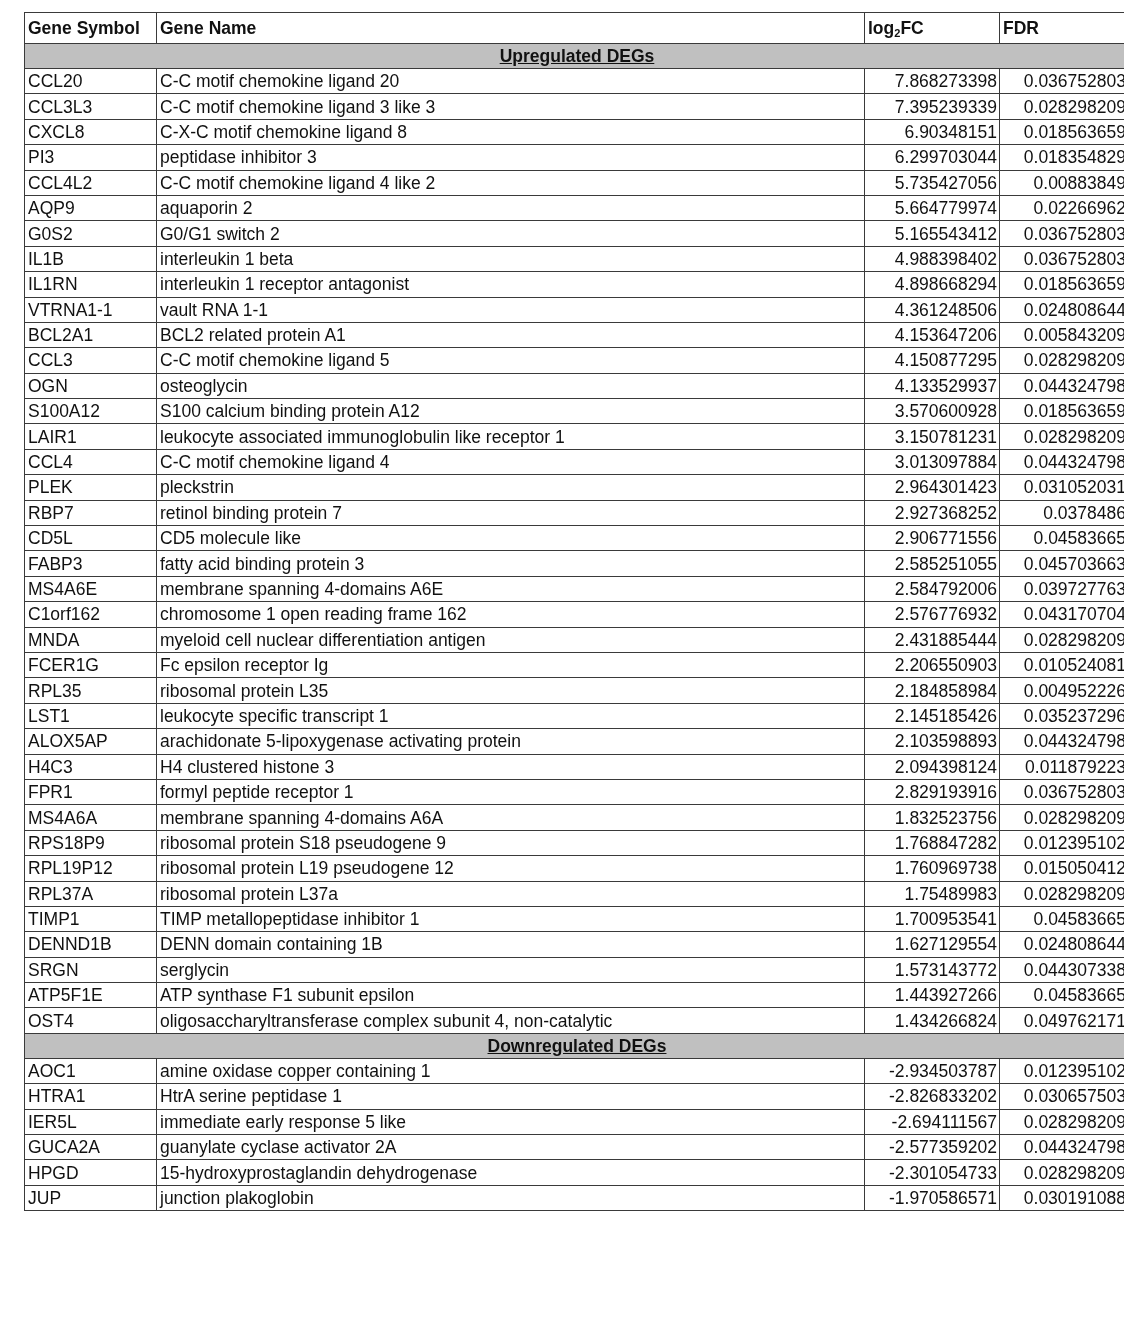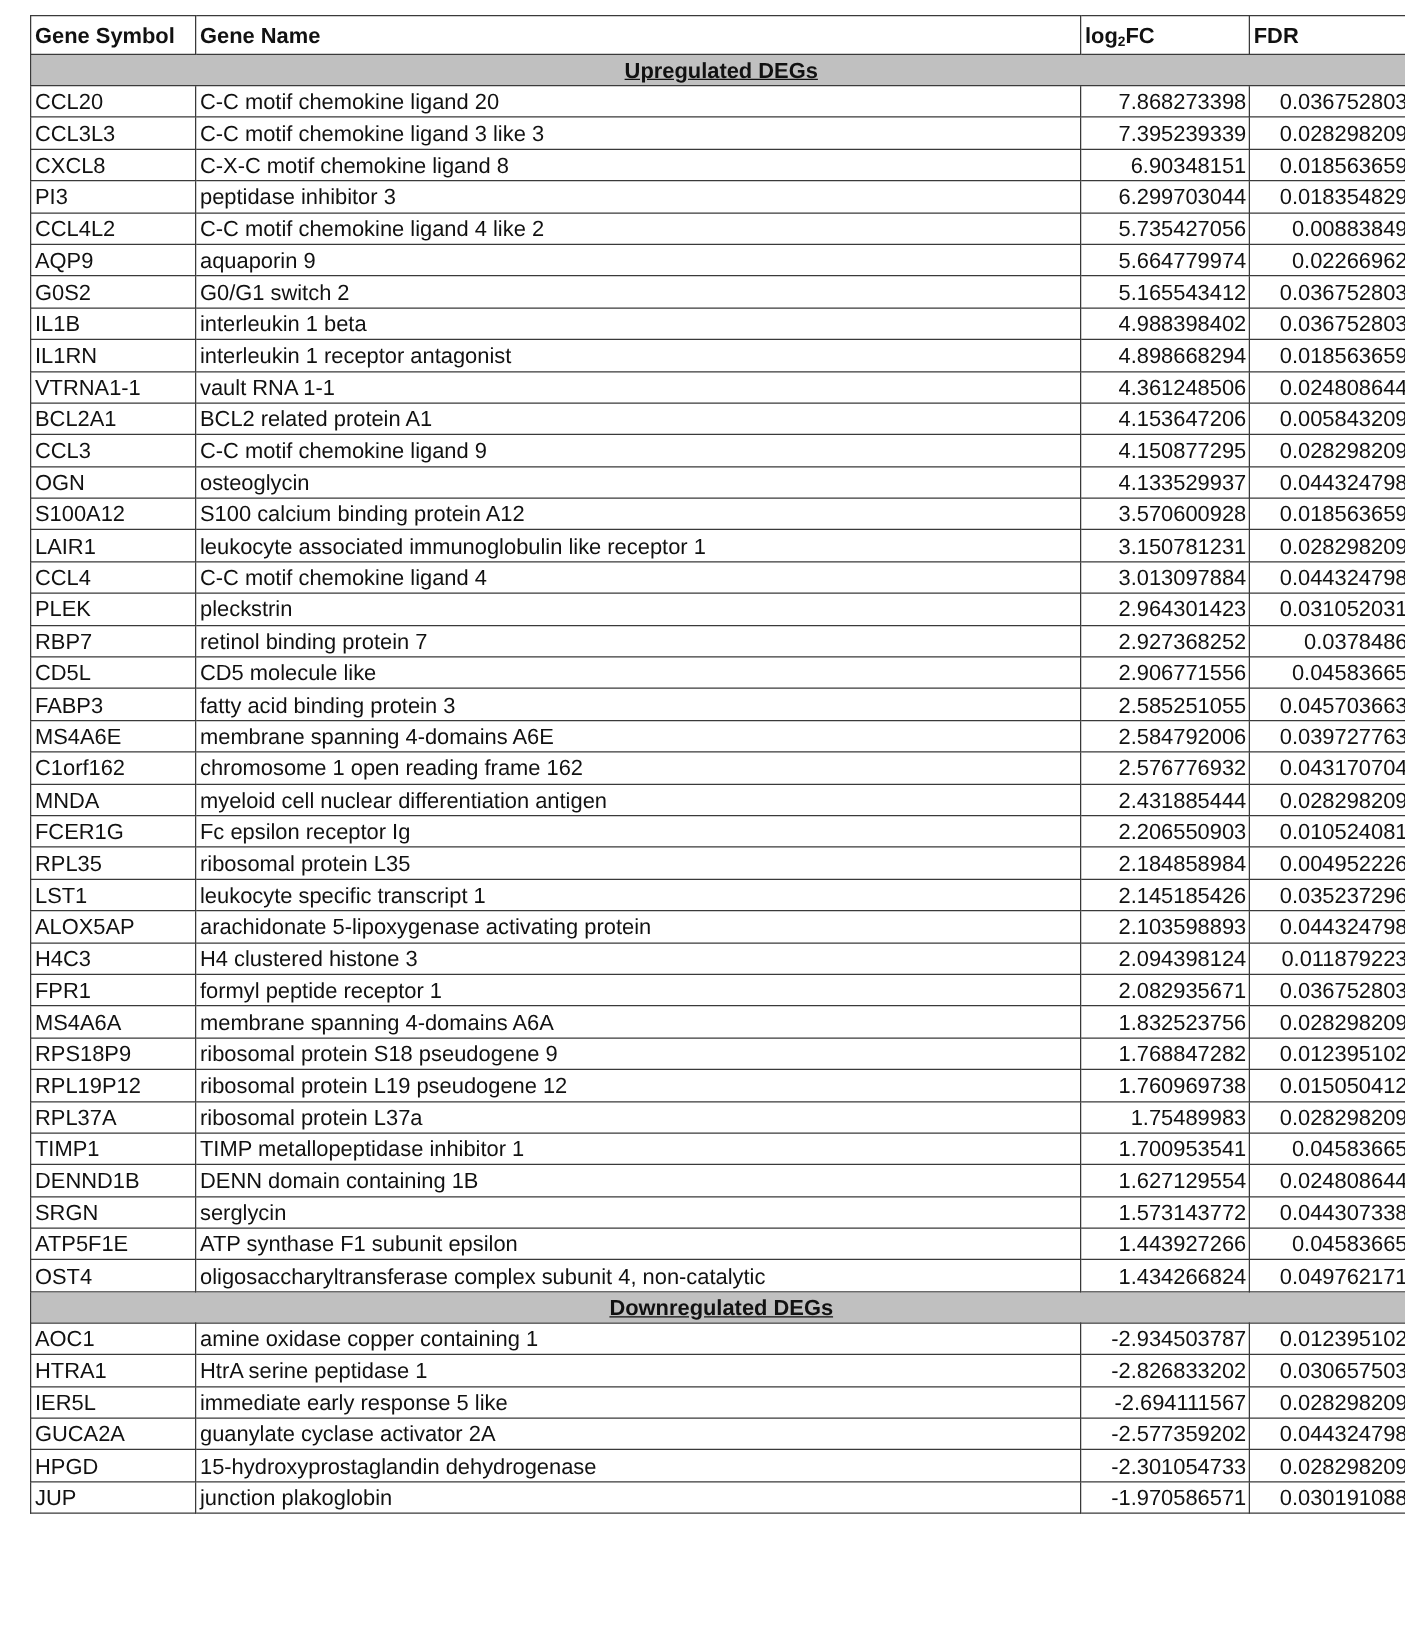--- a/index.html
+++ b/index.html
@@ -105,21 +105,21 @@
         <td class="num">0.018354829</td>
       </tr>
       <tr>
         <td>CCL4L2</td>
         <td>C-C motif chemokine ligand 4 like 2</td>
         <td class="num">5.735427056</td>
         <td class="num">0.00883849</td>
       </tr>
       <tr>
         <td>AQP9</td>
-        <td>aquaporin 9</td>
+        <td>aquaporin 2</td>
         <td class="num">5.664779974</td>
         <td class="num">0.02266962</td>
       </tr>
       <tr>
         <td>G0S2</td>
         <td>G0/G1 switch 2</td>
         <td class="num">5.165543412</td>
         <td class="num">0.036752803</td>
       </tr>
       <tr>
@@ -141,21 +141,21 @@
         <td class="num">0.024808644</td>
       </tr>
       <tr>
         <td>BCL2A1</td>
         <td>BCL2 related protein A1</td>
         <td class="num">4.153647206</td>
         <td class="num">0.005843209</td>
       </tr>
       <tr>
         <td>CCL3</td>
-        <td>C-C motif chemokine ligand 9</td>
+        <td>C-C motif chemokine ligand 5</td>
         <td class="num">4.150877295</td>
         <td class="num">0.028298209</td>
       </tr>
       <tr>
         <td>OGN</td>
         <td>osteoglycin</td>
         <td class="num">4.133529937</td>
         <td class="num">0.044324798</td>
       </tr>
       <tr>
@@ -244,21 +244,21 @@
       </tr>
       <tr>
         <td>H4C3</td>
         <td>H4 clustered histone 3</td>
         <td class="num">2.094398124</td>
         <td class="num">0.011879223</td>
       </tr>
       <tr>
         <td>FPR1</td>
         <td>formyl peptide receptor 1</td>
-        <td class="num">2.082935671</td>
+        <td class="num">2.829193916</td>
         <td class="num">0.036752803</td>
       </tr>
       <tr>
         <td>MS4A6A</td>
         <td>membrane spanning 4-domains A6A</td>
         <td class="num">1.832523756</td>
         <td class="num">0.028298209</td>
       </tr>
       <tr>
         <td>RPS18P9</td>

